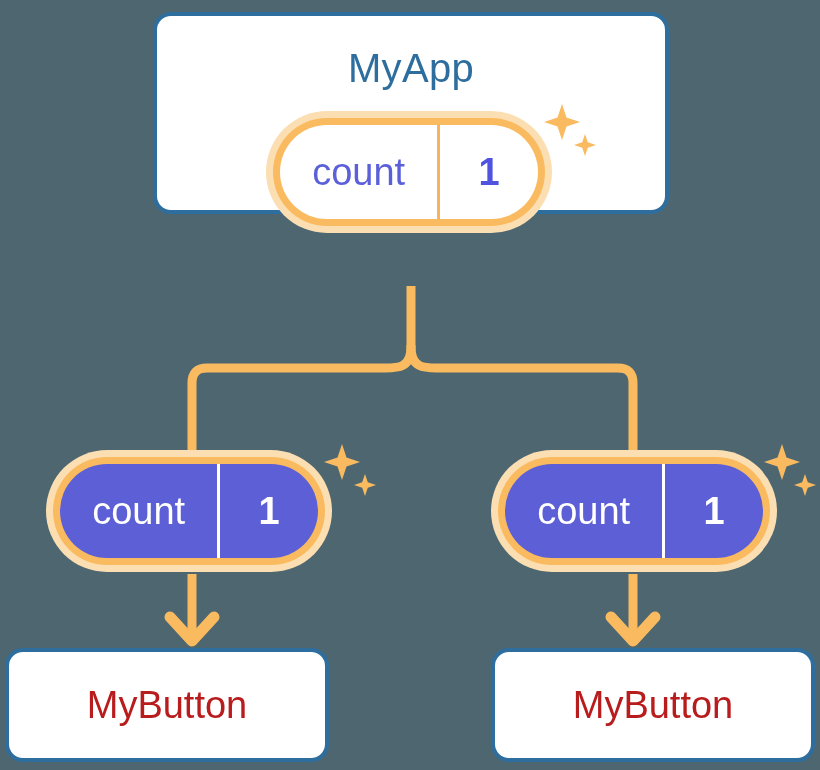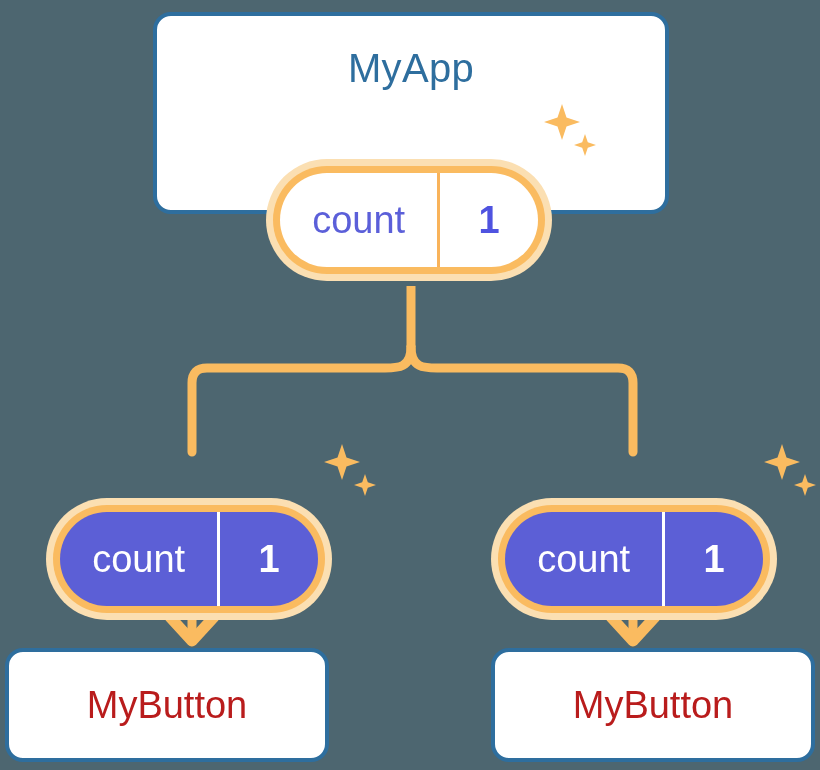--- a/index.html
+++ b/index.html
@@ -69,21 +69,20 @@
   }
 
   
   .pill-wrap {
     position: absolute;
     box-sizing: border-box;
     border-radius: 999px;
     background: #fbdfb2;          
     padding: 7px;
     display: flex;
-    margin-top: 48px;
   }
   .pill-ring {
     border-radius: 999px;
     background: #fabb60;          
     padding: 7px;
     display: flex;
     flex: 1;
   }
   .pill-body {
     border-radius: 999px;

